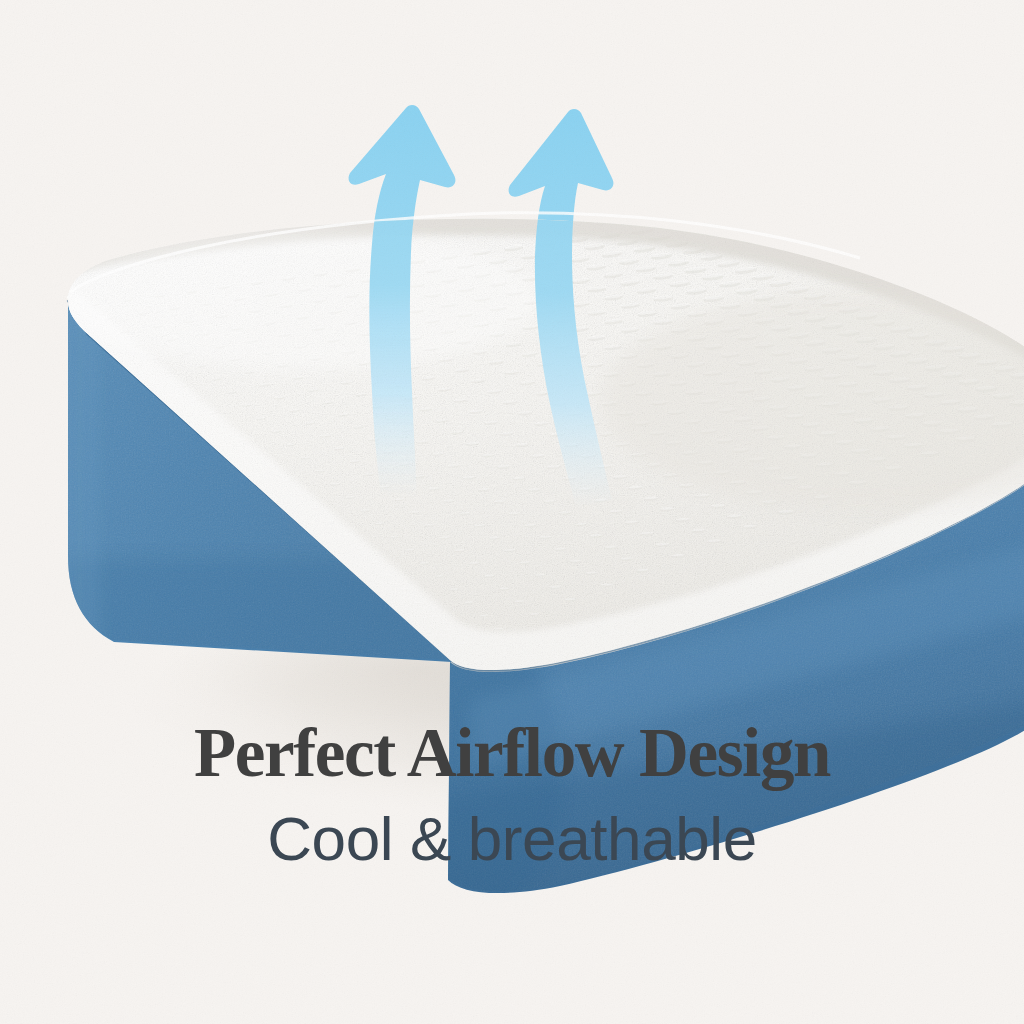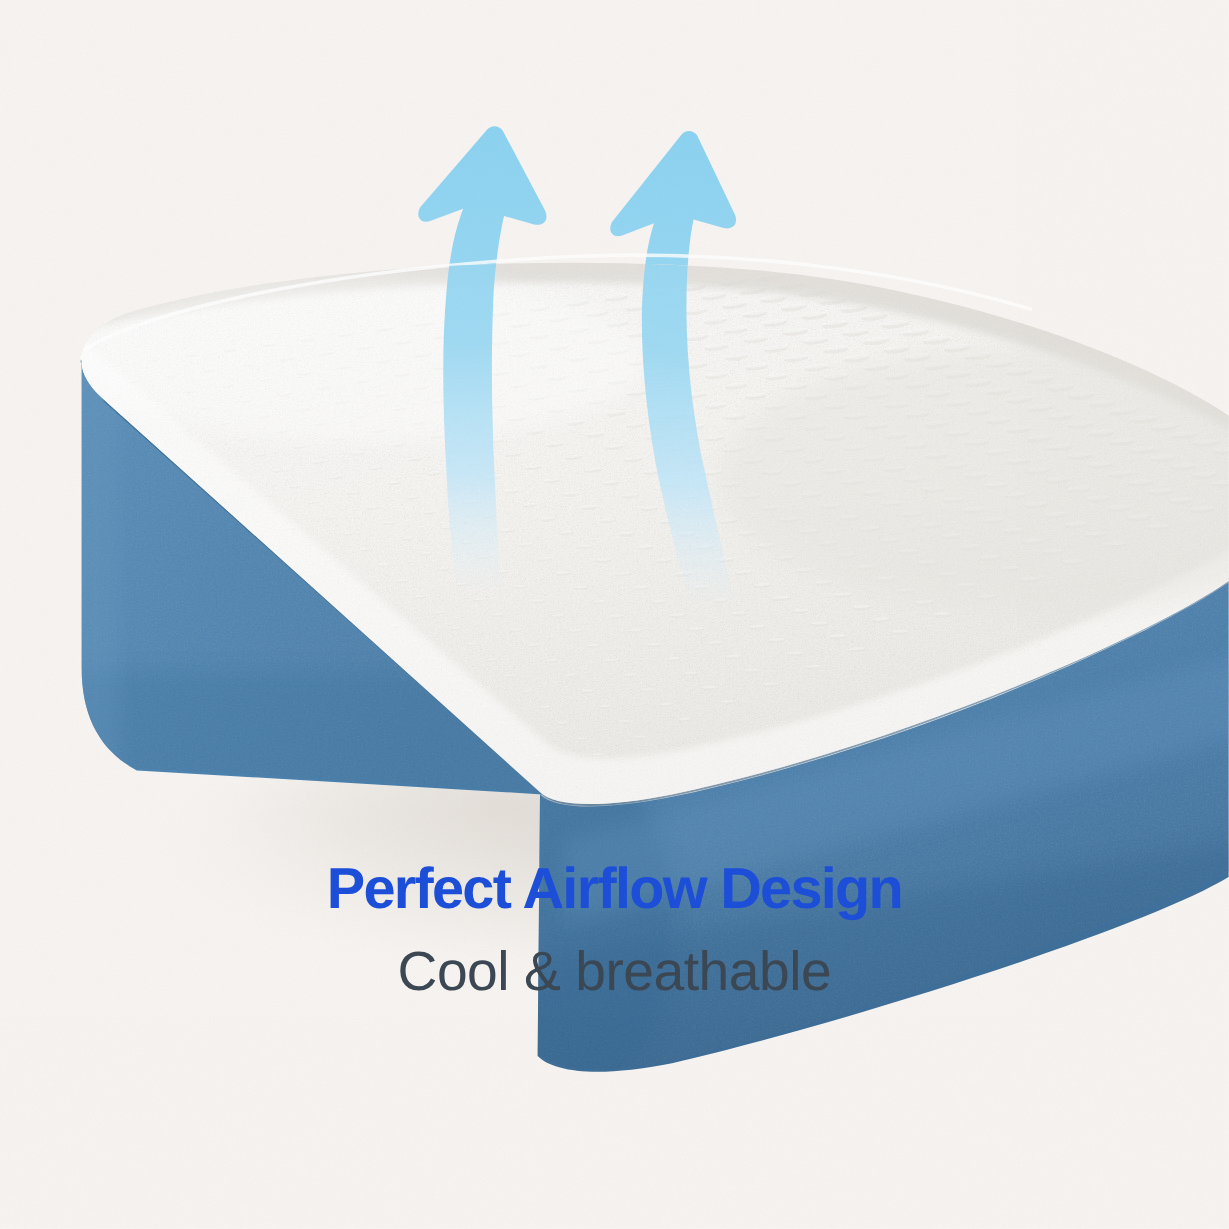--- a/index.html
+++ b/index.html
@@ -25,31 +25,31 @@
   
   .text-block {
     position: absolute;
     left: 0;
     right: 0;
     top: 718px;
     text-align: center;
   }
   .headline {
     margin: 0;
-    font-family: Liberation Sans, sans-serif;
-    font-size: 48px;
+    font-family: Liberation Serif, serif;
+    font-size: 69px;
     line-height: 1.02;
     font-weight: bold;
     letter-spacing: -1.4px;
-    color: #1d4ed8;
+    color: #404040;
   }
   .subhead {
     margin: 18px 0 0 0;
     font-family: "Liberation Sans", sans-serif;
-    font-size: 46px;
+    font-size: 62px;
     line-height: 1.05;
     font-weight: 400;
     letter-spacing: -0.4px;
     color: #3b4753;
   }
 </style>
 </head>
 <body>
 
 <div id="stage">

